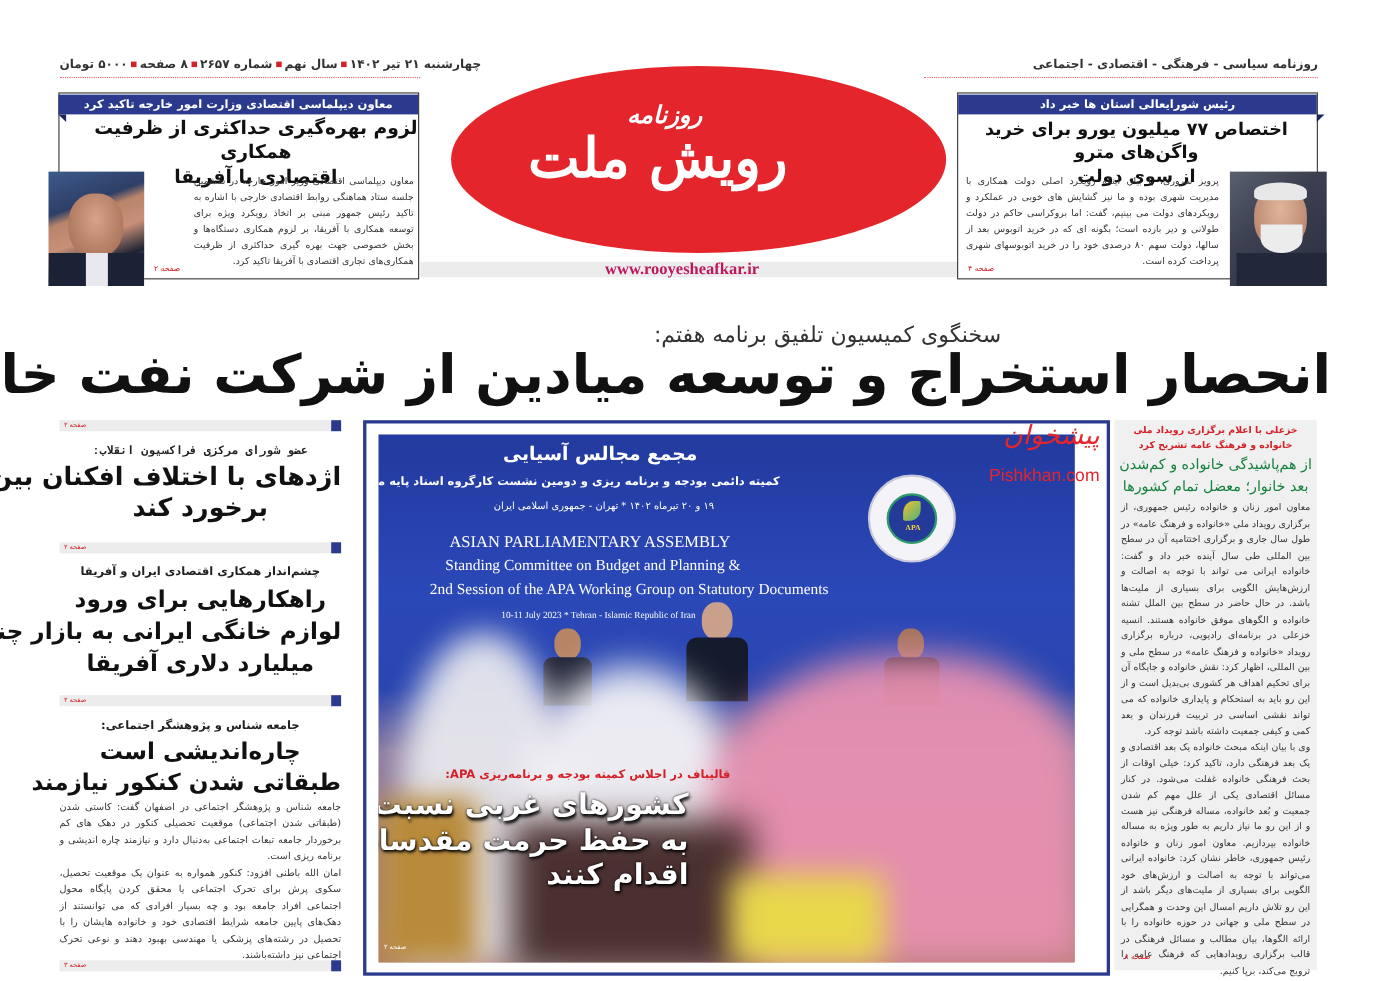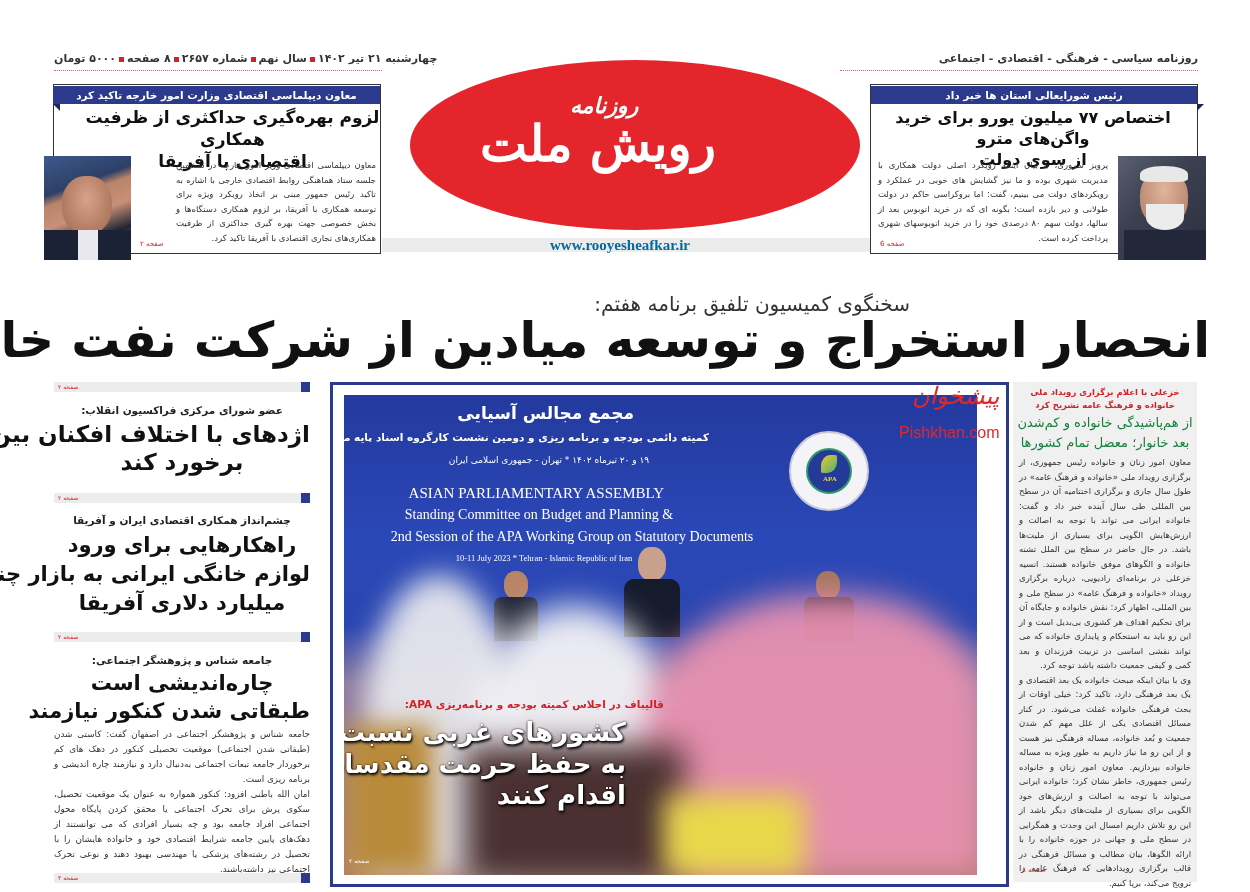--- a/index.html
+++ b/index.html
@@ -18,21 +18,21 @@
   .top-title { font-weight: bold; text-align: center; color: #111; line-height: 1.3; }
   .body-text { font-size: 9.5px; color: #333; line-height: 15px; text-align: justify; }
   .page-ref { font-size: 7px; color: #d42027; }
 
   
   .photo { overflow: hidden; }
 
   
   .logo-ellipse { background: #e4262c; border-radius: 50%; }
   .logo-word { color: #fff; font-family: "DejaVu Serif", serif; font-weight: bold; white-space: nowrap; }
-  .url-band { background: #ececec; text-align: center; color: #0369a1; font-family: "Liberation Serif", serif; font-weight: bold; font-size: 15px; line-height: 16px; }
+  .url-band { background: #ececec; text-align: center; color: #be185d; font-family: "Liberation Serif", serif; font-weight: bold; font-size: 15px; line-height: 16px; }
 
   .subhead { font-size: 20px; color: #333; white-space: nowrap; }
   .main-headline { font-size: 49px; font-weight: bold; color: #111; text-align: center; white-space: nowrap; letter-spacing: -1px; }
 
   
   .sec-bar { background: #ececec; height: 10px; }
   .sec-bar .sq { position: absolute; right: 0; top: 0; width: 9px; height: 10px; background: #2b3a8c; }
   .sec-bar .ref { position: absolute; left: 4px; top: 0; font-size: 6px; color: #d42027; line-height: 10px; }
   .left-kicker { font-size: 10.5px; font-weight: bold; color: #222; text-align: center; white-space: nowrap; }
   .left-title { font-weight: bold; color: #111; text-align: center; line-height: 1.22; white-space: nowrap; }
@@ -83,36 +83,36 @@
 </div>
 
 <div class="abs top-box" style="left:870px; top:84px; width:328px; height:170px;"></div>
 <div class="abs kicker-bar" style="left:871px; top:86px; width:326px;">رئیس شورایعالی استان ها خبر داد</div>
 <div class="abs" style="left:1197px; top:104px; width:0; height:0; border-top:7px solid #1b2660; border-right:7px solid transparent;"></div>
 <div class="abs top-title" style="left:872px; width:322px; top:108px; font-size:16px;">
   <div>اختصاص ۷۷ میلیون یورو برای خرید واگن‌های مترو</div>
   <div>از سوی دولت</div>
 </div>
 <div class="abs body-text" style="left:878px; width:230px; top:158px; font-size:8.5px; line-height:14.5px;">پرویز سروری، با بیان اینکه رویکرد اصلی دولت همکاری با مدیریت شهری بوده و ما نیز گشایش های خوبی در عملکرد و رویکردهای دولت می بینیم، گفت: اما بروکراسی حاکم در دولت طولانی و دیر بازده است؛ بگونه ای که در خرید اتوبوس بعد از سالها، دولت سهم ۸۰ درصدی خود را در خرید اتوبوسهای شهری پرداخت کرده است.</div>
-<div class="abs page-ref" style="left:880px; top:240px;">صفحه 6</div>
+<div class="abs page-ref" style="left:880px; top:240px;">صفحه ۴</div>
 <div class="abs photo" style="left:1118px; top:156px; width:88px; height:104px; background:linear-gradient(135deg,#5a6070 0%,#3c4050 40%,#2a2f3f 100%);">
   <div class="abs" style="left:22px; top:14px; width:48px; height:56px; border-radius:45%; background:radial-gradient(ellipse at 50% 35%,#e0b59c,#b07c64);"></div>
   <div class="abs" style="left:28px; top:48px; width:38px; height:26px; border-radius:0 0 50% 50%; background:#ececec;"></div>
   <div class="abs" style="left:22px; top:10px; width:48px; height:16px; border-radius:50% 50% 20% 20%; background:#e8e8e8;"></div>
   <div class="abs" style="left:6px; top:74px; width:82px; height:30px; background:#22283a;"></div>
 </div>
 
 <div class="abs subhead" style="left:340px; width:570px; top:292px;">سخنگوی کمیسیون تلفیق برنامه هفتم:</div>
 <div class="abs main-headline" style="left:40px; width:1170px; top:312px;">انحصار استخراج و توسعه میادین از شرکت نفت خارج می شود</div>
 
 <div class="abs sec-bar" style="left:54px; width:256px; top:382px;">
   <span class="sq"></span>
   <span class="ref">صفحه ۲</span>
 </div>
-<div class="abs left-kicker" style="left:54px; width:256px; top:404px;">عضو شورای مرکزی فراکسیون انقلاب:</div>
+<div class="abs left-kicker" style="left:54px; width:256px; top:404px;font-family:Liberation Mono, monospace;">عضو شورای مرکزی فراکسیون انقلاب:</div>
 <div class="abs left-title" style="left:54px; width:256px; top:420px; font-size:23px;">
   <div>اژدهای با اختلاف افکنان بین قوا</div>
   <div>برخورد کند</div>
 </div>
 
 <div class="abs sec-bar" style="left:54px; width:256px; top:493px;">
   <span class="sq"></span>
   <span class="ref">صفحه ۲</span>
 </div>
 <div class="abs left-kicker" style="left:54px; width:256px; top:514px;">چشم‌انداز همکاری اقتصادی ایران و آفریقا</div>

